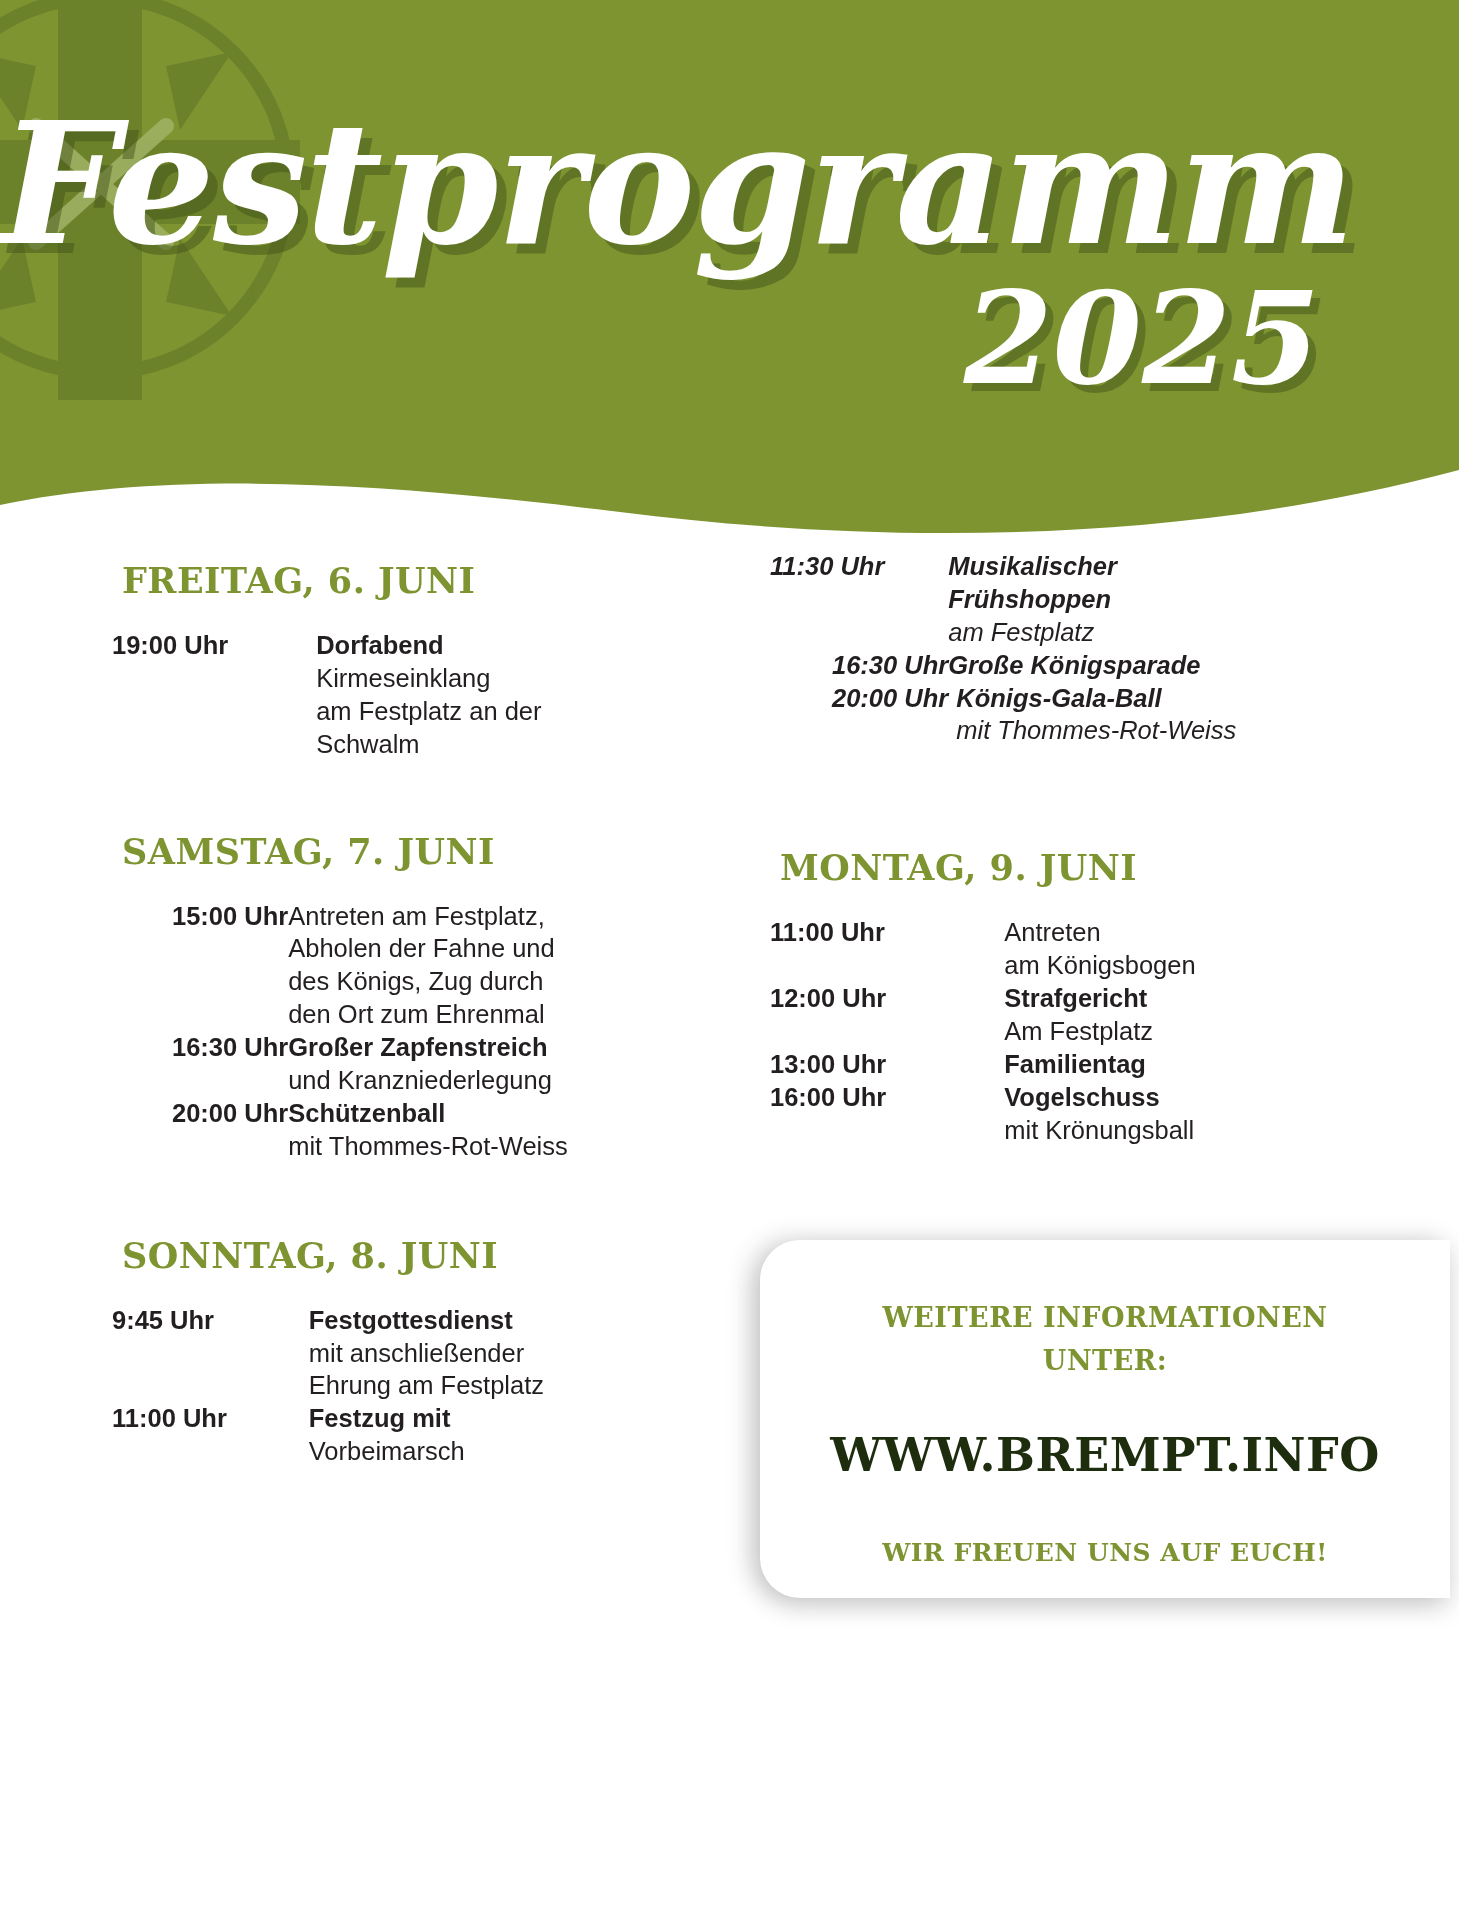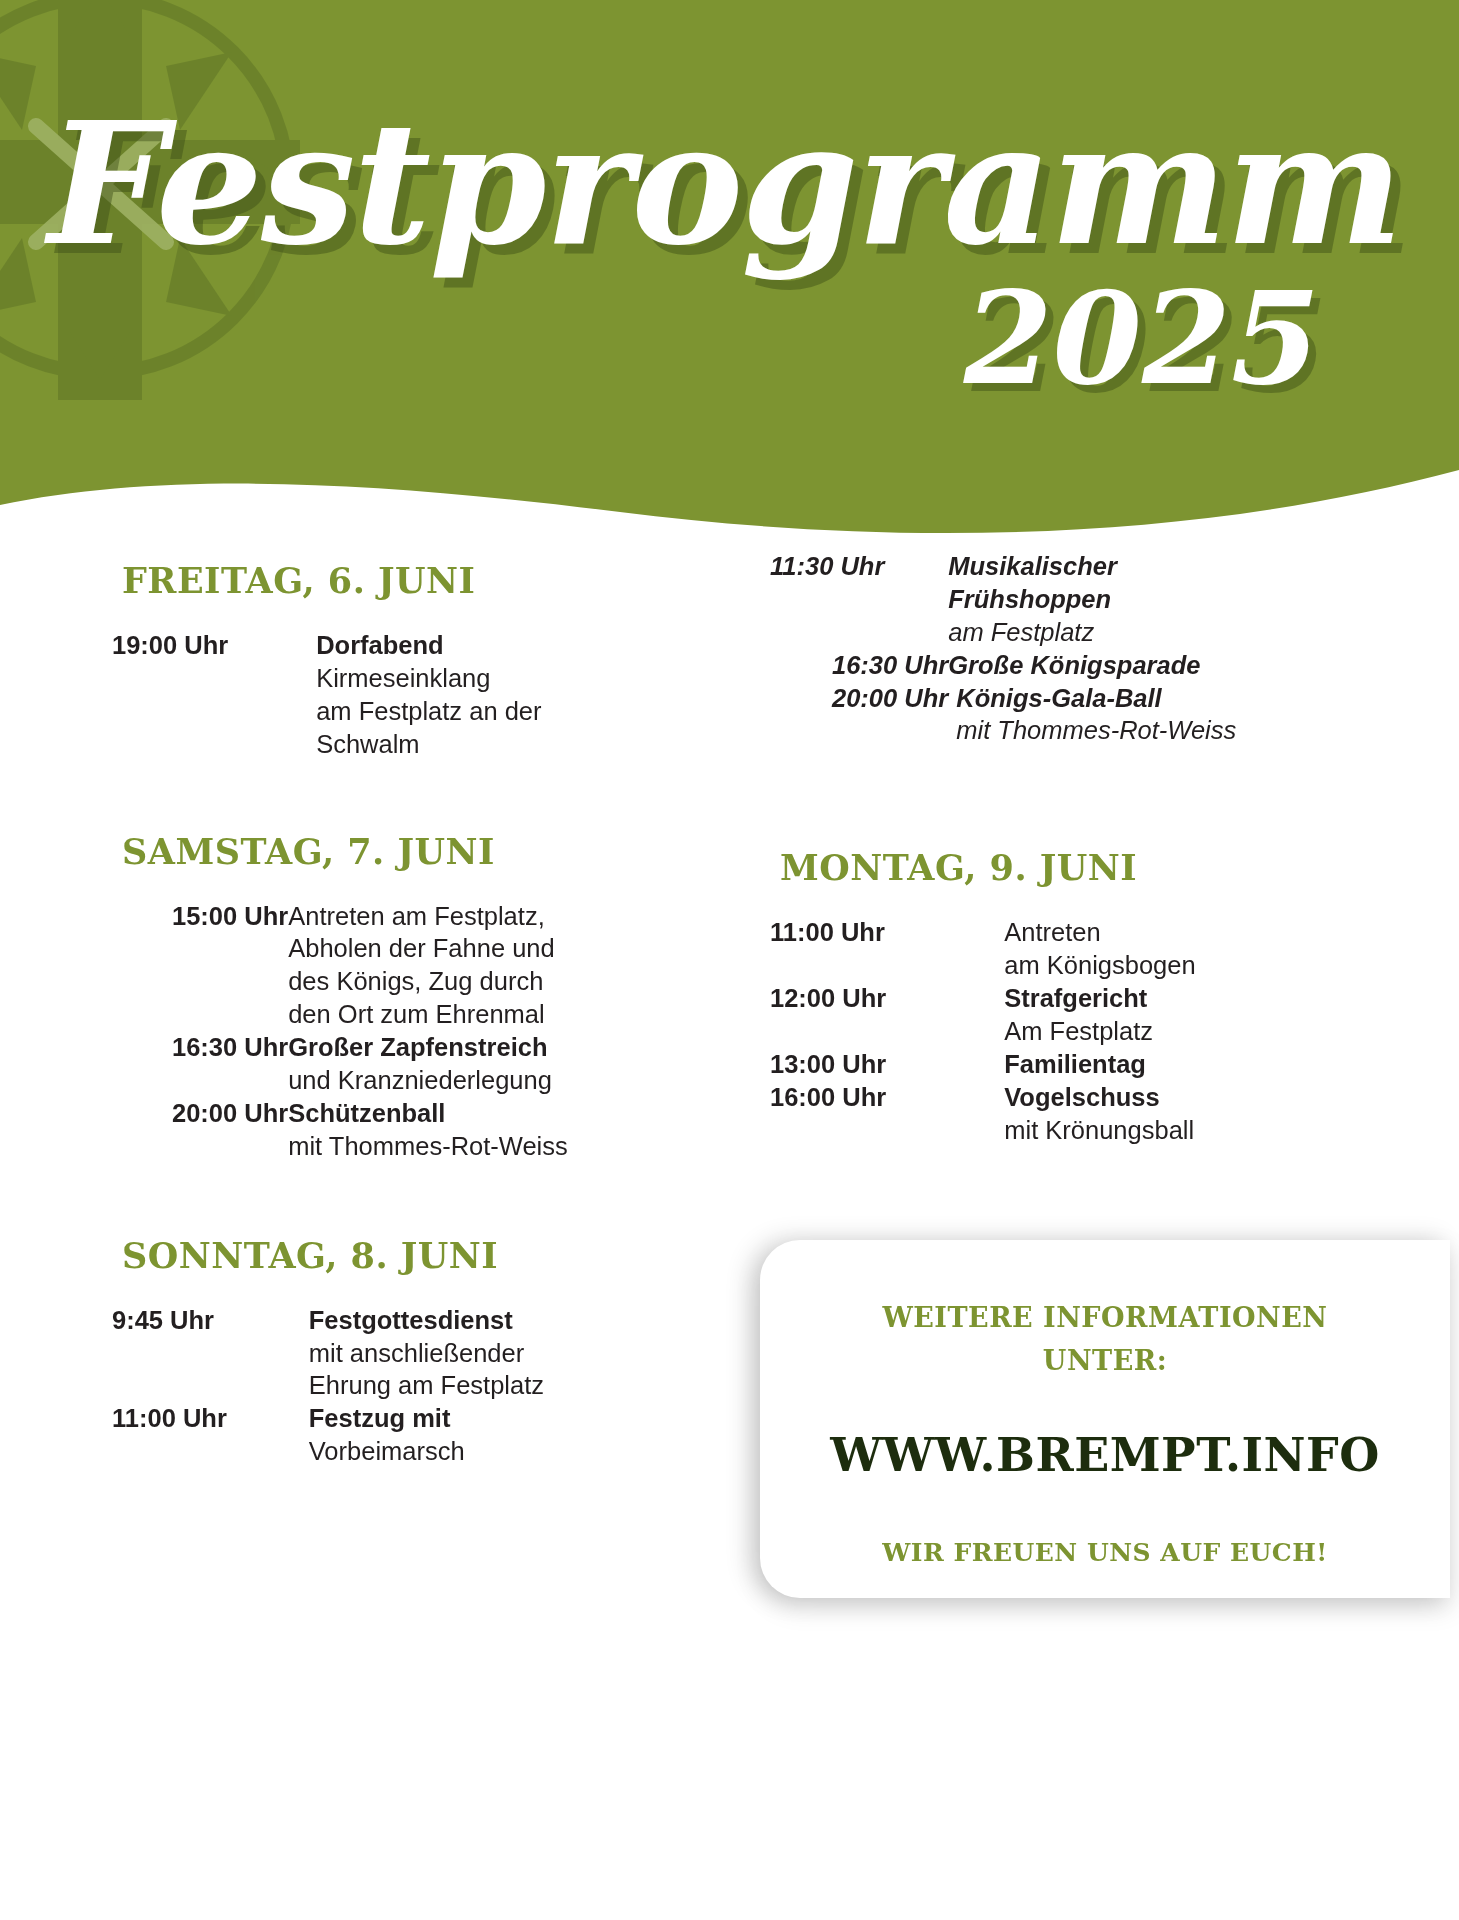--- a/index.html
+++ b/index.html
@@ -53,21 +53,20 @@
     font-style: italic;
     font-weight: bold;
     font-size: 168px;
     color: #ffffff;
     letter-spacing: -2px;
     line-height: 1;
     margin: 0;
     padding-top: 100px;
     text-shadow: 10px 10px 0 rgba(60,78,22,0.45);
     white-space: nowrap;
-    padding-left: 48px;
   }
   .title-year {
     font-family: "DejaVu Serif", "Liberation Serif", serif;
     font-style: italic;
     font-weight: bold;
     font-size: 128px;
     color: #ffffff;
     line-height: 1;
     margin: 0;
     padding-top: 6px;

